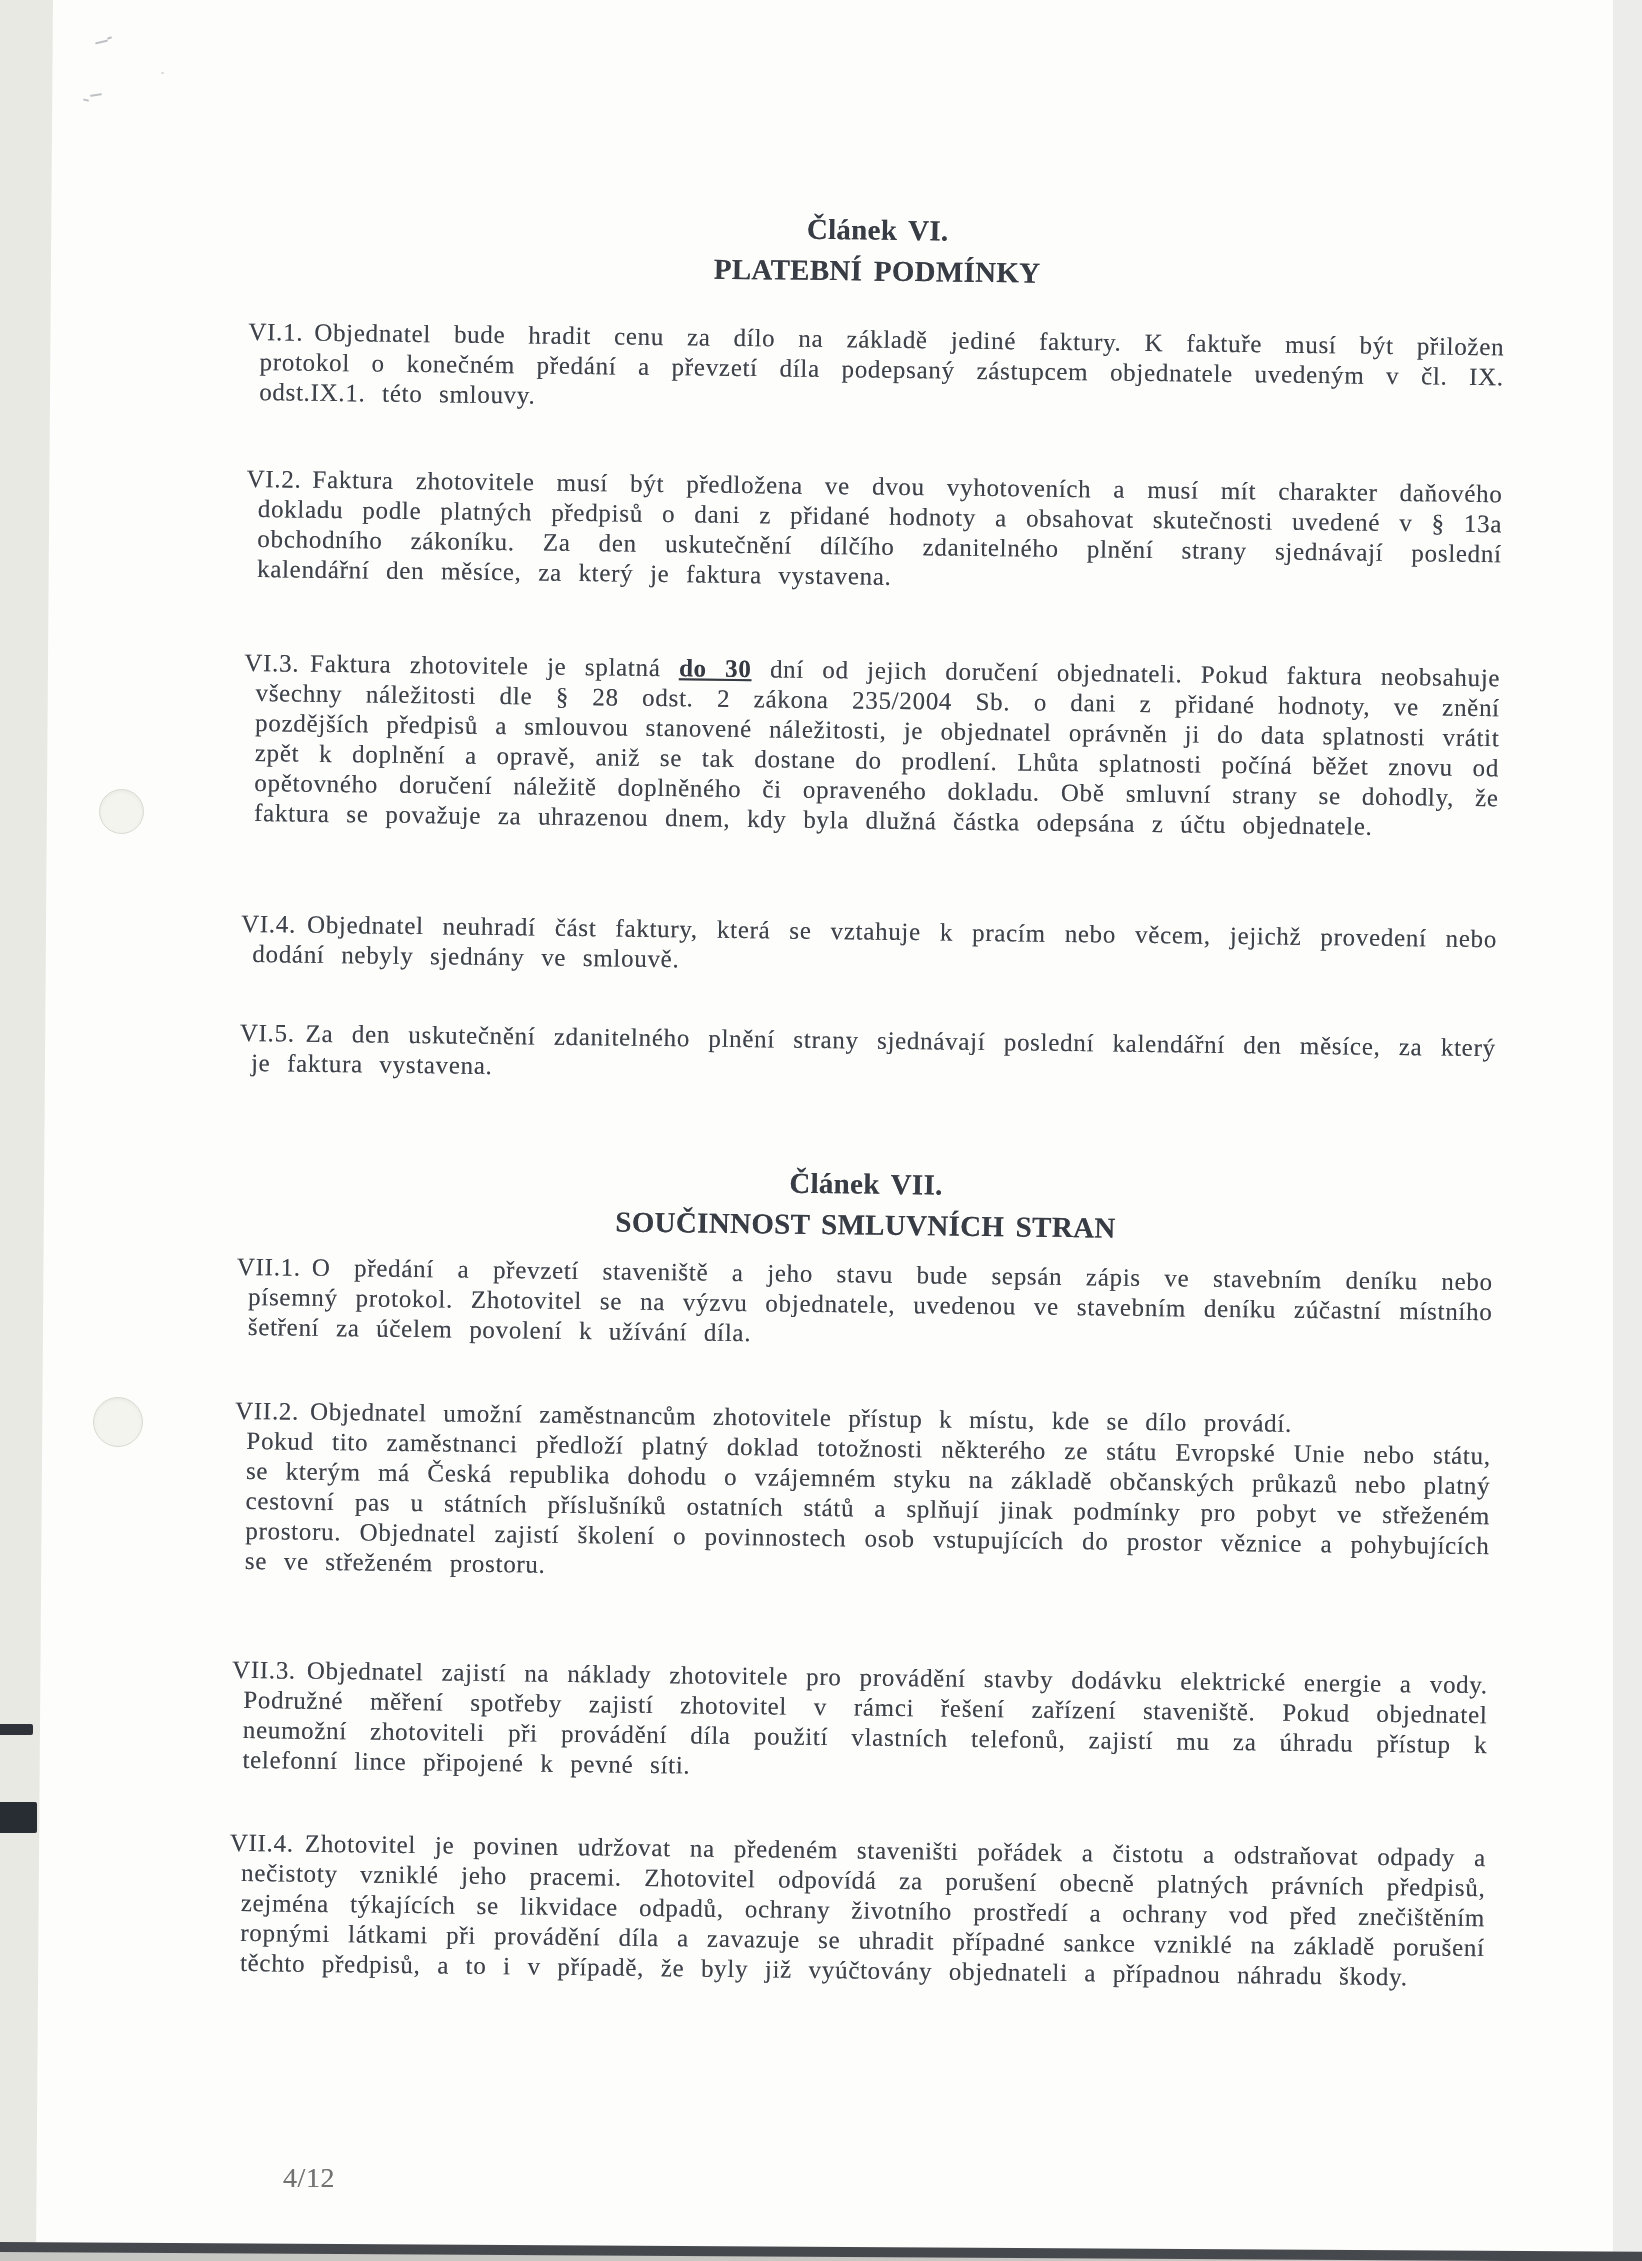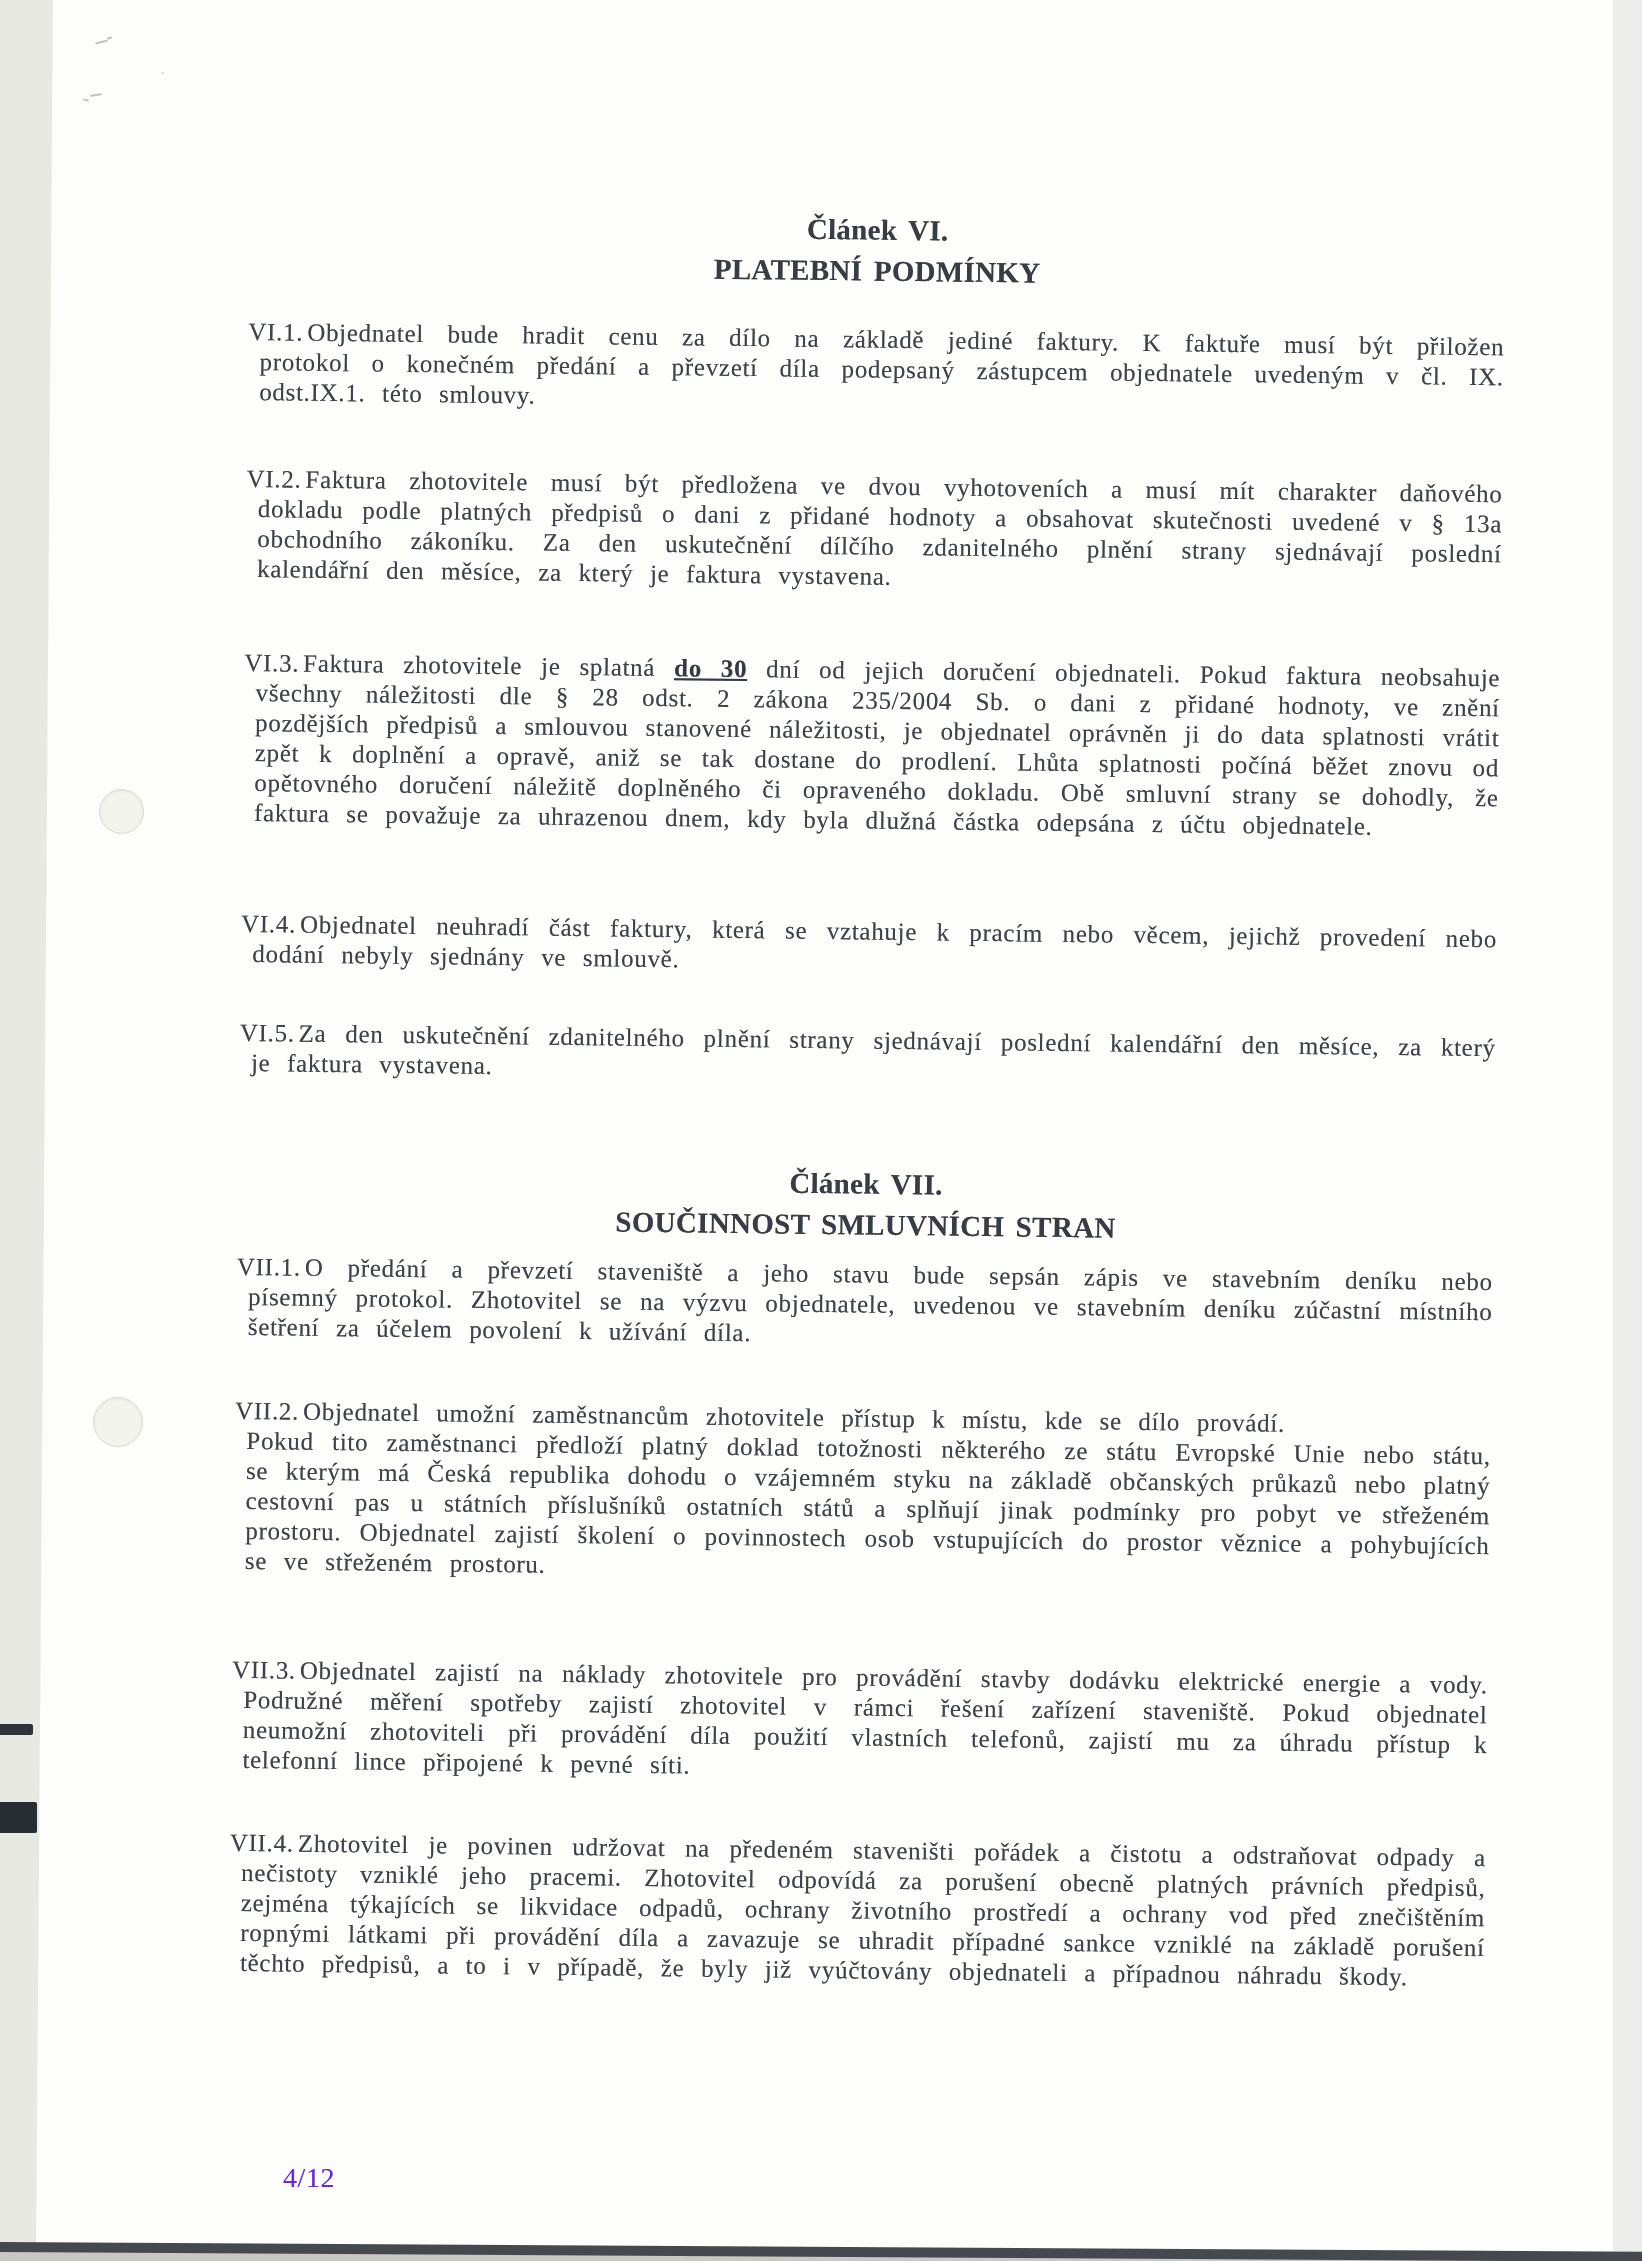--- a/index.html
+++ b/index.html
@@ -60,25 +60,25 @@
     color:#383c44;text-shadow:0 0 0.6px rgba(56,60,68,.6);
   }
   .clause{
     margin:0;font-size:25px;line-height:30px;
     text-align:justify;letter-spacing:0.7px;word-spacing:9.7px;
     text-shadow:0 0 0.6px rgba(62,66,74,.5);
     padding-left:11.6px;
   }
   .clause p{margin:0;}
   .clause p.first{text-indent:-11.6px;}
-  .clause .num{margin-right:4px;}
+  .clause .num{margin-right:11px;}
   .clause b{font-weight:bold;color:#363a42;text-decoration:underline;}
   .footer{
     position:absolute;left:283px;top:2162px;font-size:28px;
-    color:#6d28d9;letter-spacing:0.6px;
+    color:#737373;letter-spacing:0.6px;
     font-family:"Liberation Serif","DejaVu Serif",serif;
     text-shadow:0 0 0.6px rgba(62,66,74,.5);
   }
 </style>
 </head>
 <body>
 
 <div class="scan-strip-left"></div>
 <div class="scan-strip-right"></div>
 <div class="scan-bottom-gray"></div>

